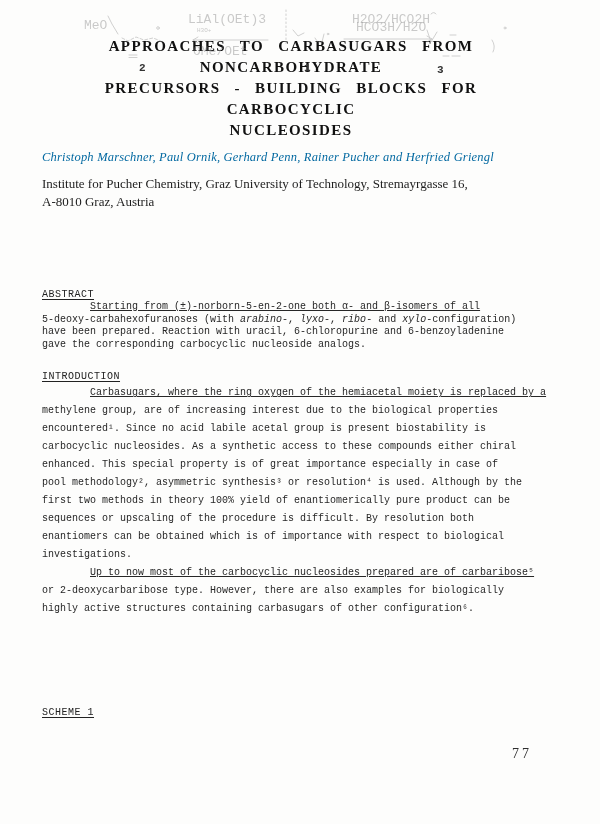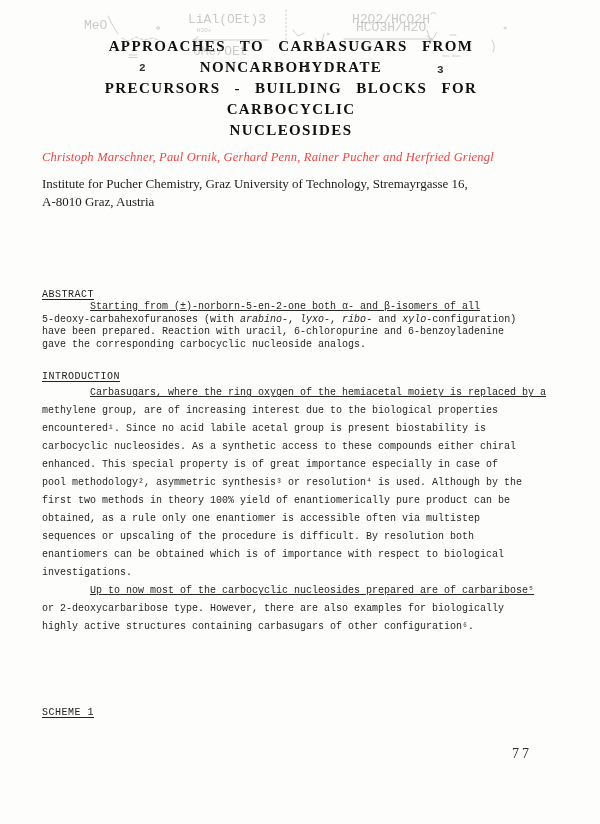--- a/index.html
+++ b/index.html
@@ -8,21 +8,21 @@
     background:#fdfdfc; overflow:hidden;
     font-family:"Liberation Serif", serif; color:#1c1c1c;
   }
   .content { position:absolute; left:42px; top:0; width:498px; }
 
   
   .title { margin:36px 0 0 0; font-size:15px; font-weight:bold; line-height:21px;
            letter-spacing:1.4px; word-spacing:9px; color:#111; }
   .title .tline { display:block;text-align:center; }
   .authors { margin:8px 0 0 0; font-style:italic; font-size:12.5px; line-height:16px;
-             letter-spacing:0.2px; color:#ef4444; }
+             letter-spacing:0.2px; color:#0369a1; }
   .affil { margin:10px 0 0 0; font-size:13px; line-height:18px; color:#1d1d1d; }
   .affil .aline { display:block; }
 
   
   .mono { font-family:"Liberation Mono","DejaVu Sans Mono",monospace; color:#272727; }
   .sec-heading { font-size:10px; line-height:13px; letter-spacing:0.5px;
                  text-decoration:underline; text-underline-offset:2px; color:#222; }
   .abstract-head { margin-top:77px; }
   .abs-line { font-size:10px; line-height:12.6px; white-space:nowrap; }
   .intro-head { margin-top:19px; line-height:14px; }
@@ -73,21 +73,20 @@
     <div>
       <div class="mono sec-heading intro-head">INTRODUCTION</div>
       <div>
         <div class="mono body-line indent">Carbasugars, where the ring oxygen of the hemiacetal moiety is replaced by a</div>
         <div class="mono body-line">methylene group, are of increasing interest due to the biological properties</div>
         <div class="mono body-line">encountered¹. Since no acid labile acetal group is present biostability is</div>
         <div class="mono body-line">carbocyclic nucleosides. As a synthetic access to these compounds either chiral</div>
         <div class="mono body-line">enhanced. This special property is of great importance especially in case of</div>
         <div class="mono body-line">pool methodology², asymmetric synthesis³ or resolution⁴ is used. Although by the</div>
         <div class="mono body-line">first two methods in theory 100% yield of enantiomerically pure product can be</div>
-        <div class="mono body-line">obtained, as a rule only one enantiomer is accessible often via multistep</div>
         <div class="mono body-line">sequences or upscaling of the procedure is difficult. By resolution both</div>
         <div class="mono body-line">enantiomers can be obtained which is of importance with respect to biological</div>
         <div class="mono body-line">investigations.</div>
       </div>
       <div>
         <div class="mono body-line indent">Up to now most of the carbocyclic nucleosides prepared are of carbaribose⁵</div>
         <div class="mono body-line">or 2-deoxycarbaribose type. However, there are also examples for biologically</div>
         <div class="mono body-line">highly active structures containing carbasugars of other configuration⁶.</div>
       </div>
     </div>

